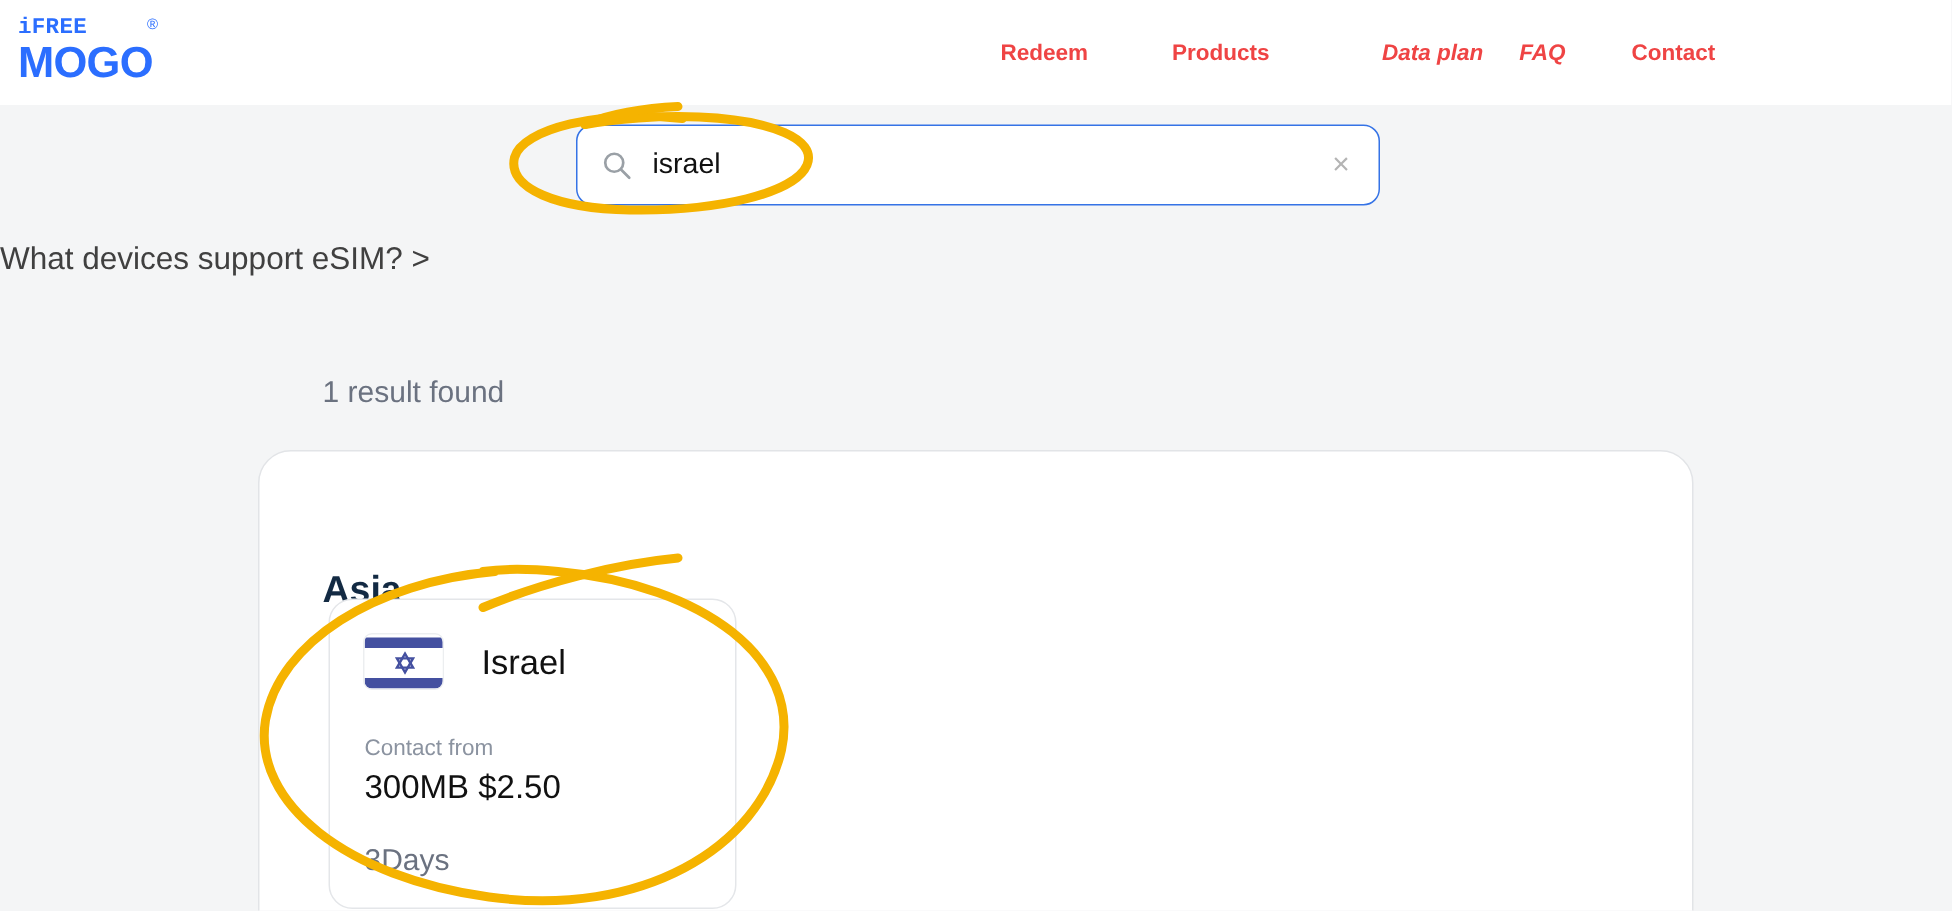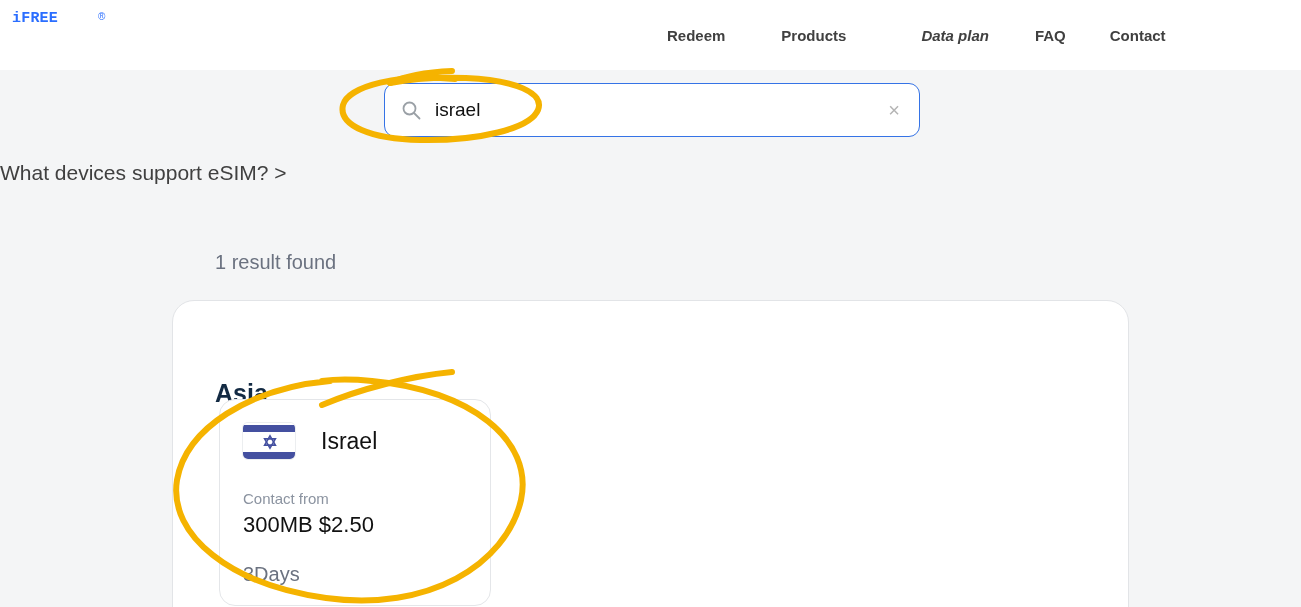--- a/index.html
+++ b/index.html
@@ -66,30 +66,30 @@
     position: absolute;
     left: 655px;
     top: 0;
     height: 70px;
     display: flex;
     align-items: center;
   }
   .nav-item {
     font-size: 15px;
     font-weight: bold;
-    color: #404040;
+    color: #ef4444;
     margin-right: 0;
     cursor: pointer;
     white-space: nowrap;
     font-family: "Liberation Sans", sans-serif;
   }
   .nav-item.n0 { margin-left: 12px; }
   .nav-item.n1 { margin-left: 56px; }
   .nav-item.n2 { margin-left: 75px; font-style: italic; }
-  .nav-item.n3 { margin-left: 46px; }
+  .nav-item.n3 { margin-left: 24px; font-style: italic; }
   .nav-item.n4 { margin-left: 44px; }
 
   .login-btn {
     position: absolute;
     left: 1179px;
     top: 12px;
     width: 108px;
     height: 46px;
     background: #2b6eff;
     border-radius: 7px;
@@ -278,20 +278,21 @@
     z-index: 20;
   }
 </style>
 </head>
 <body>
 
 <div class="header">
 
   <div class="logo">
     <div class="logo-ifree">iFREE</div>
+    <div class="logo-mogo">MOGO</div>
     <div class="logo-reg">®</div>
   </div>
 
   <nav class="nav">
     <div class="nav-item n0">Redeem</div>
     <div class="nav-item n1">Products</div>
     <div class="nav-item n2">Data plan</div>
     <div class="nav-item n3">FAQ</div>
     <div class="nav-item n4">Contact</div>
   </nav>

